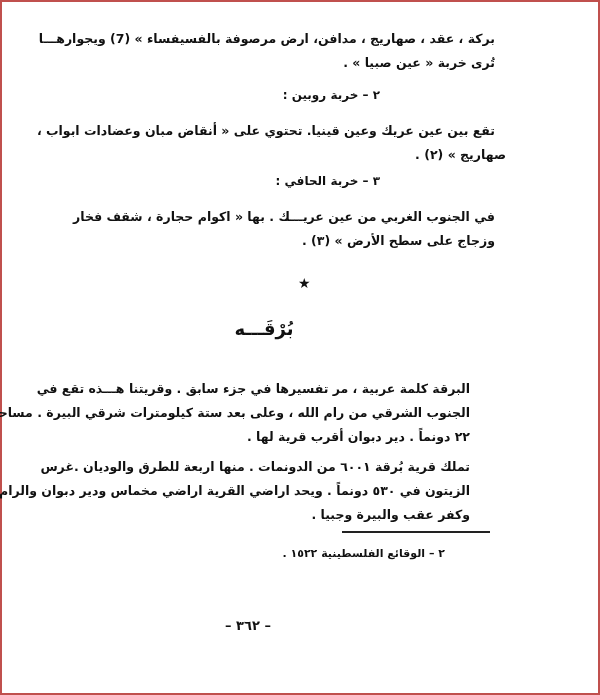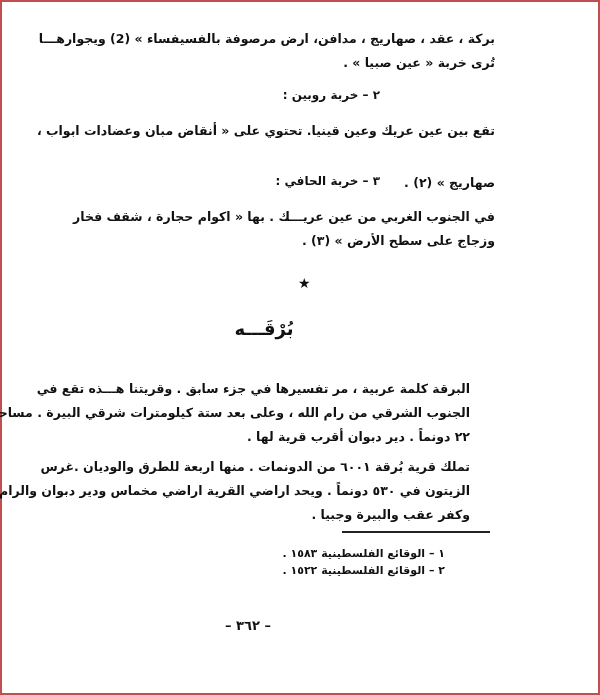--- a/index.html
+++ b/index.html
@@ -80,43 +80,42 @@
       text-align: center;
       font-size: 13px;
       font-weight: bold;
     }
   </style>
 </head>
 <body>
 
 <div class="page-frame"></div>
 
-<div class="text" style="right:105px; top:28px; width:400px;">بركة ، عقد ، صهاريج ، مدافن، ارض مرصوفة بالفسيفساء » (2) ويجوارهـــا</div>
+<div class="text" style="right:105px; top:28px; width:400px;">بركة ، عقد ، صهاريج ، مدافن، ارض مرصوفة بالفسيفساء » (7) ويجوارهـــا</div>
 <div class="text" style="right:105px; top:52px;">تُرى خربة « عين صبيا » .</div>
 
 <div class="heading" style="right:220px; top:88px;">٢ – خربة روبين :</div>
 <div class="text" style="right:105px; top:120px;margin-left:8px;">تقع بين عين عريك وعين قينيا. تحتوي على « أنقاض مبان وعضادات ابواب ،</div>
-<div class="text" style="right:105px; top:144px;margin-top:28px;">صهاريج » (٢) .</div>
+<div class="text" style="right:94px; top:144px;">صهاريج » (٢) .</div>
 
 <div class="heading" style="right:220px; top:174px;">٣ – خربة الحافي :</div>
 <div class="text" style="right:105px; top:206px;">في الجنوب الغربي من عين عريـــك . بها « اكوام حجارة ، شقف فخار</div>
 <div class="text" style="right:105px; top:230px;">وزجاج على سطح الأرض » (٣) .</div>
 
 <div class="star">★</div>
 
 <div class="title">بُرْقَـــه</div>
 
 <div class="text" style="right:130px; top:378px;">البرقة كلمة عربية ، مر تفسيرها في جزء سابق . وقريتنا هـــذه تقع في</div>
 <div class="text" style="right:130px; top:402px;">الجنوب الشرقي من رام الله ، وعلى بعد ستة كيلومترات شرقي البيرة . مساحتها</div>
 <div class="text" style="right:130px; top:426px;">٢٢ دونماً . دير دبوان أقرب قرية لها .</div>
 
 <div class="text" style="right:130px; top:456px;text-align:right;">تملك قرية بُرقة ٦٠٠١ من الدونمات . منها اربعة للطرق والوديان .غرس</div>
 <div class="text" style="right:130px; top:480px;">الزيتون في ٥٣٠ دونماً . ويحد اراضي القرية اراضي مخماس ودير دبوان والرام</div>
 <div class="text" style="right:130px; top:504px;">وكفر عقب والبيرة وجبيا .</div>
 
 <div class="separator"></div>
 
 <div class="footnotes">
-  <div>١ – الوقائع الفلسطينية ١٥٨٣ .</div>
   <div>٢ – الوقائع الفلسطينية ١٥٢٢ .</div>
 </div>
 
 <div class="page-number">– ٣٦٢ –</div>
 
 </body></html>

